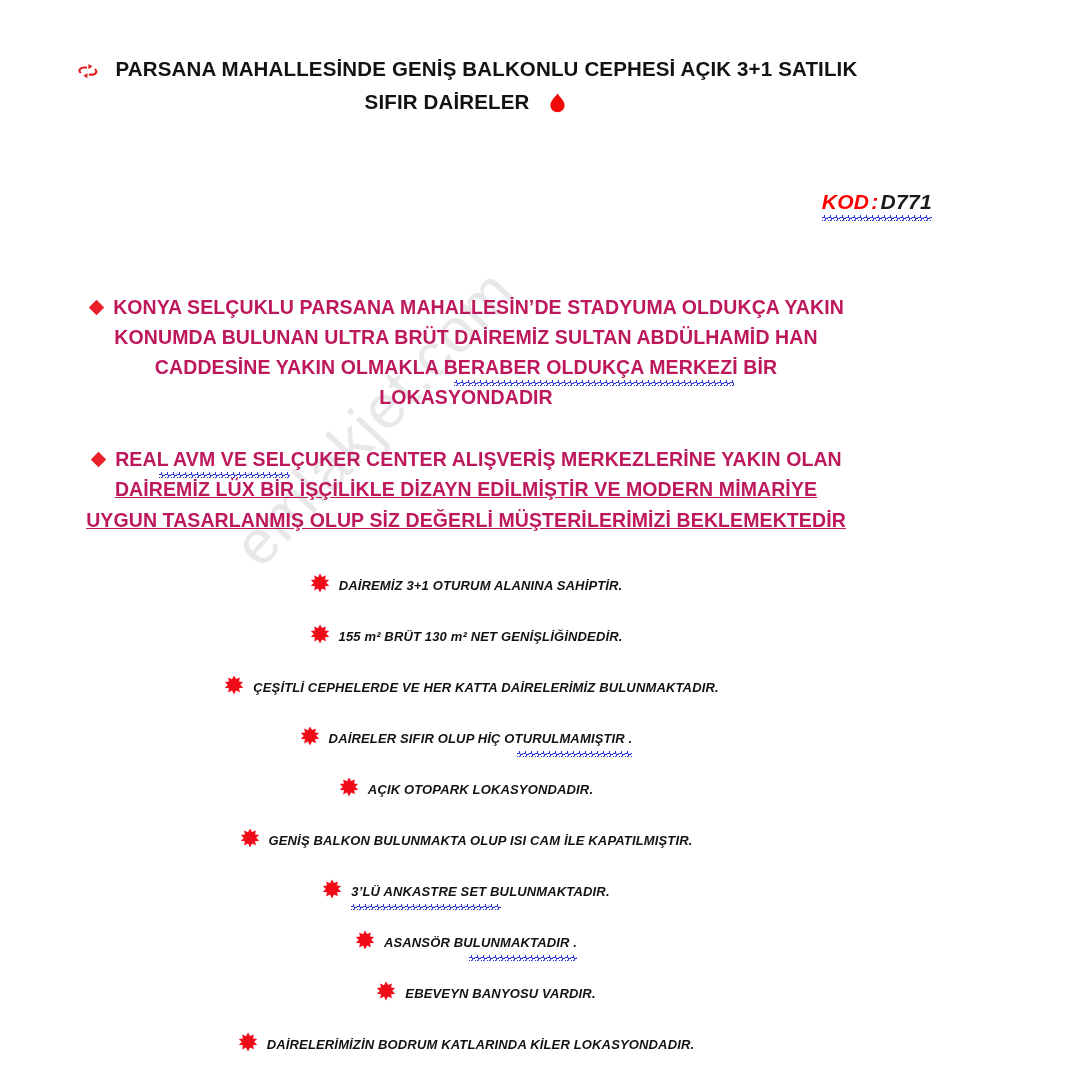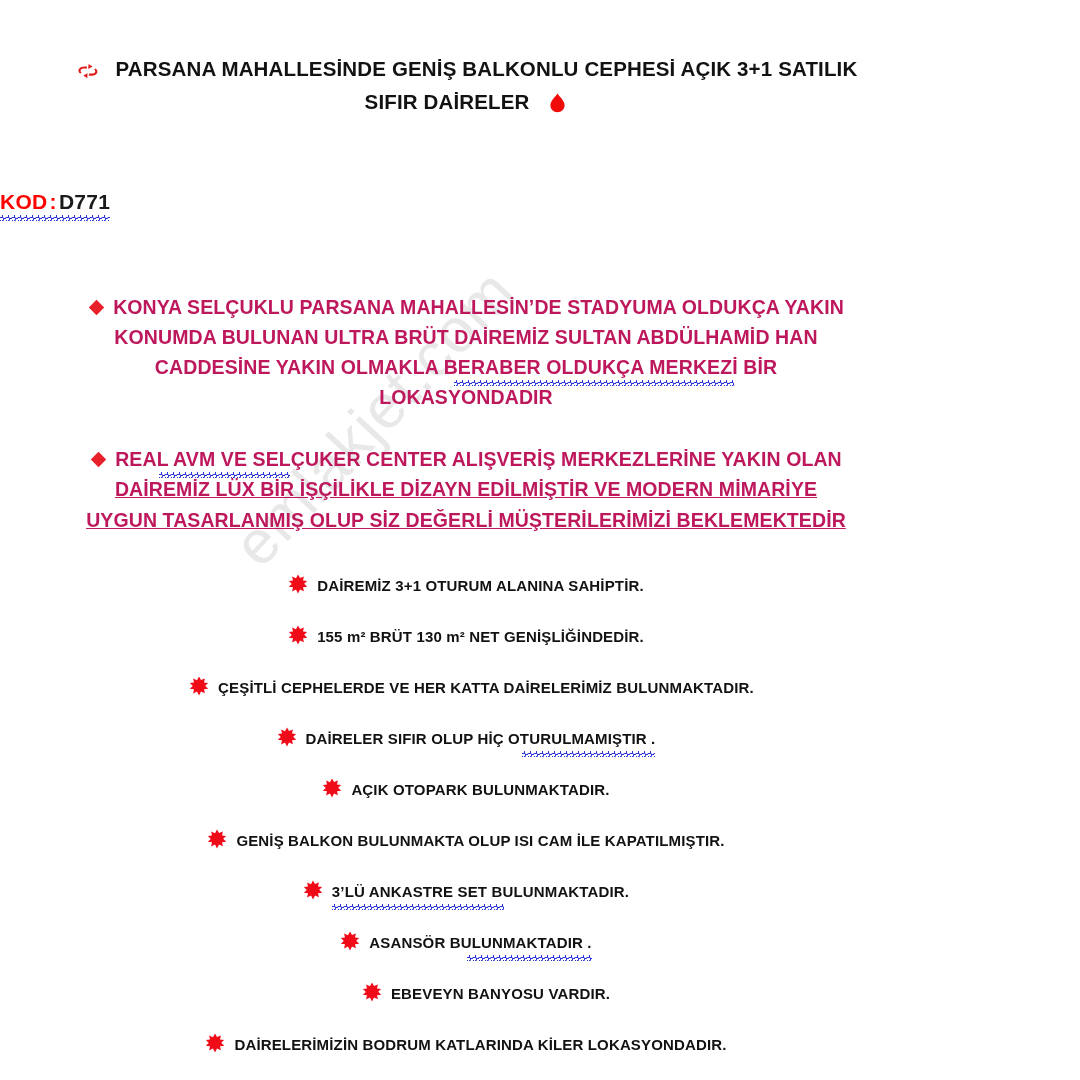--- a/index.html
+++ b/index.html
@@ -78,21 +78,22 @@
     width: 830px;
     text-align: center;
     color: #121212;
   }
   .title .ico-recycle { margin-right: 9px; vertical-align: -5px; }
   .title .ico-drop { margin-left: 13px; vertical-align: -5px; }
 
   
   .kod-wrap {
     margin-top: 72px;
-    text-align: left;
+    text-align: right;
+    font-style: italic;
   }
   .kod {
     display: inline-block;
     position: relative;
     font-size: 21px;
     font-weight: bold;
     letter-spacing: 0.3px;
   }
   .kod .kod-label { color: #ff0000; }
   .kod .kod-colon { color: #ff0000; padding: 0 2px; }
@@ -125,30 +126,31 @@
     color: #be185d;
   }
   .para .ico-diamond { margin-right: 8px; vertical-align: -2px; }
 
   #para-1 { margin-top: 78px; width: 840px; }
   #para-2 { margin-top: 32px; width: 860px; text-decoration: underline; }
 
   
   #bullets { margin-top: 30px; }
   .bline {
-    font-size: 15px;
+    font-size: 13px;
     font-weight: bold;
     letter-spacing: 0.15px;
     text-align: center;
     color: #121212;
     margin: 0;
     padding: 0;
     height: 42px;
     line-height: 42px;
     white-space: nowrap;
+    font-style: italic;
   }
   .bline .ico-burst { margin-right: 9px; vertical-align: -3px; }
 </style>
 </head>
 <body>
 
 <div id="page">
 
   <div id="watermark">
     <div class="wm-text">emlakjet.com</div>
@@ -244,21 +246,21 @@
             <path d="M10 0.5l2.0 3.6 3.9-1.7-0.9 4.1 4.1 0.4-2.9 2.9 3.0 2.9-4.2 0.5 0.9 4.1-3.9-1.8L10 19.5l-2.0-3.9-3.9 1.8 0.9-4.1-4.2-0.5 3.0-2.9-2.9-2.9 4.1-0.4-0.9-4.1 3.9 1.7z" fill="#f00b18"></path>
           </svg>
         </span><span class="sq-inline"><span>DAİRELER SIFIR OLUP HİÇ OTURULMAMIŞTIR .</span><span class="squiggle" style="left:62%;right:0;bottom:3px;"></span></span>
       </div>
 
       <div class="bline" style="margin-top:9px;">
         <span class="ico ico-burst">
           <svg width="20" height="20" viewBox="0 0 20 20" aria-hidden="true">
             <path d="M10 0.5l2.0 3.6 3.9-1.7-0.9 4.1 4.1 0.4-2.9 2.9 3.0 2.9-4.2 0.5 0.9 4.1-3.9-1.8L10 19.5l-2.0-3.9-3.9 1.8 0.9-4.1-4.2-0.5 3.0-2.9-2.9-2.9 4.1-0.4-0.9-4.1 3.9 1.7z" fill="#f00b18"></path>
           </svg>
-        </span><span>AÇIK OTOPARK BULUNMAKTADIR.</span>
+        </span><span>AÇIK OTOPARK LOKASYONDADIR.</span>
       </div>
 
       <div class="bline" style="margin-top:9px;">
         <span class="ico ico-burst">
           <svg width="20" height="20" viewBox="0 0 20 20" aria-hidden="true">
             <path d="M10 0.5l2.0 3.6 3.9-1.7-0.9 4.1 4.1 0.4-2.9 2.9 3.0 2.9-4.2 0.5 0.9 4.1-3.9-1.8L10 19.5l-2.0-3.9-3.9 1.8 0.9-4.1-4.2-0.5 3.0-2.9-2.9-2.9 4.1-0.4-0.9-4.1 3.9 1.7z" fill="#f00b18"></path>
           </svg>
         </span><span>GENİŞ BALKON BULUNMAKTA OLUP ISI CAM İLE KAPATILMIŞTIR.</span>
       </div>
 

